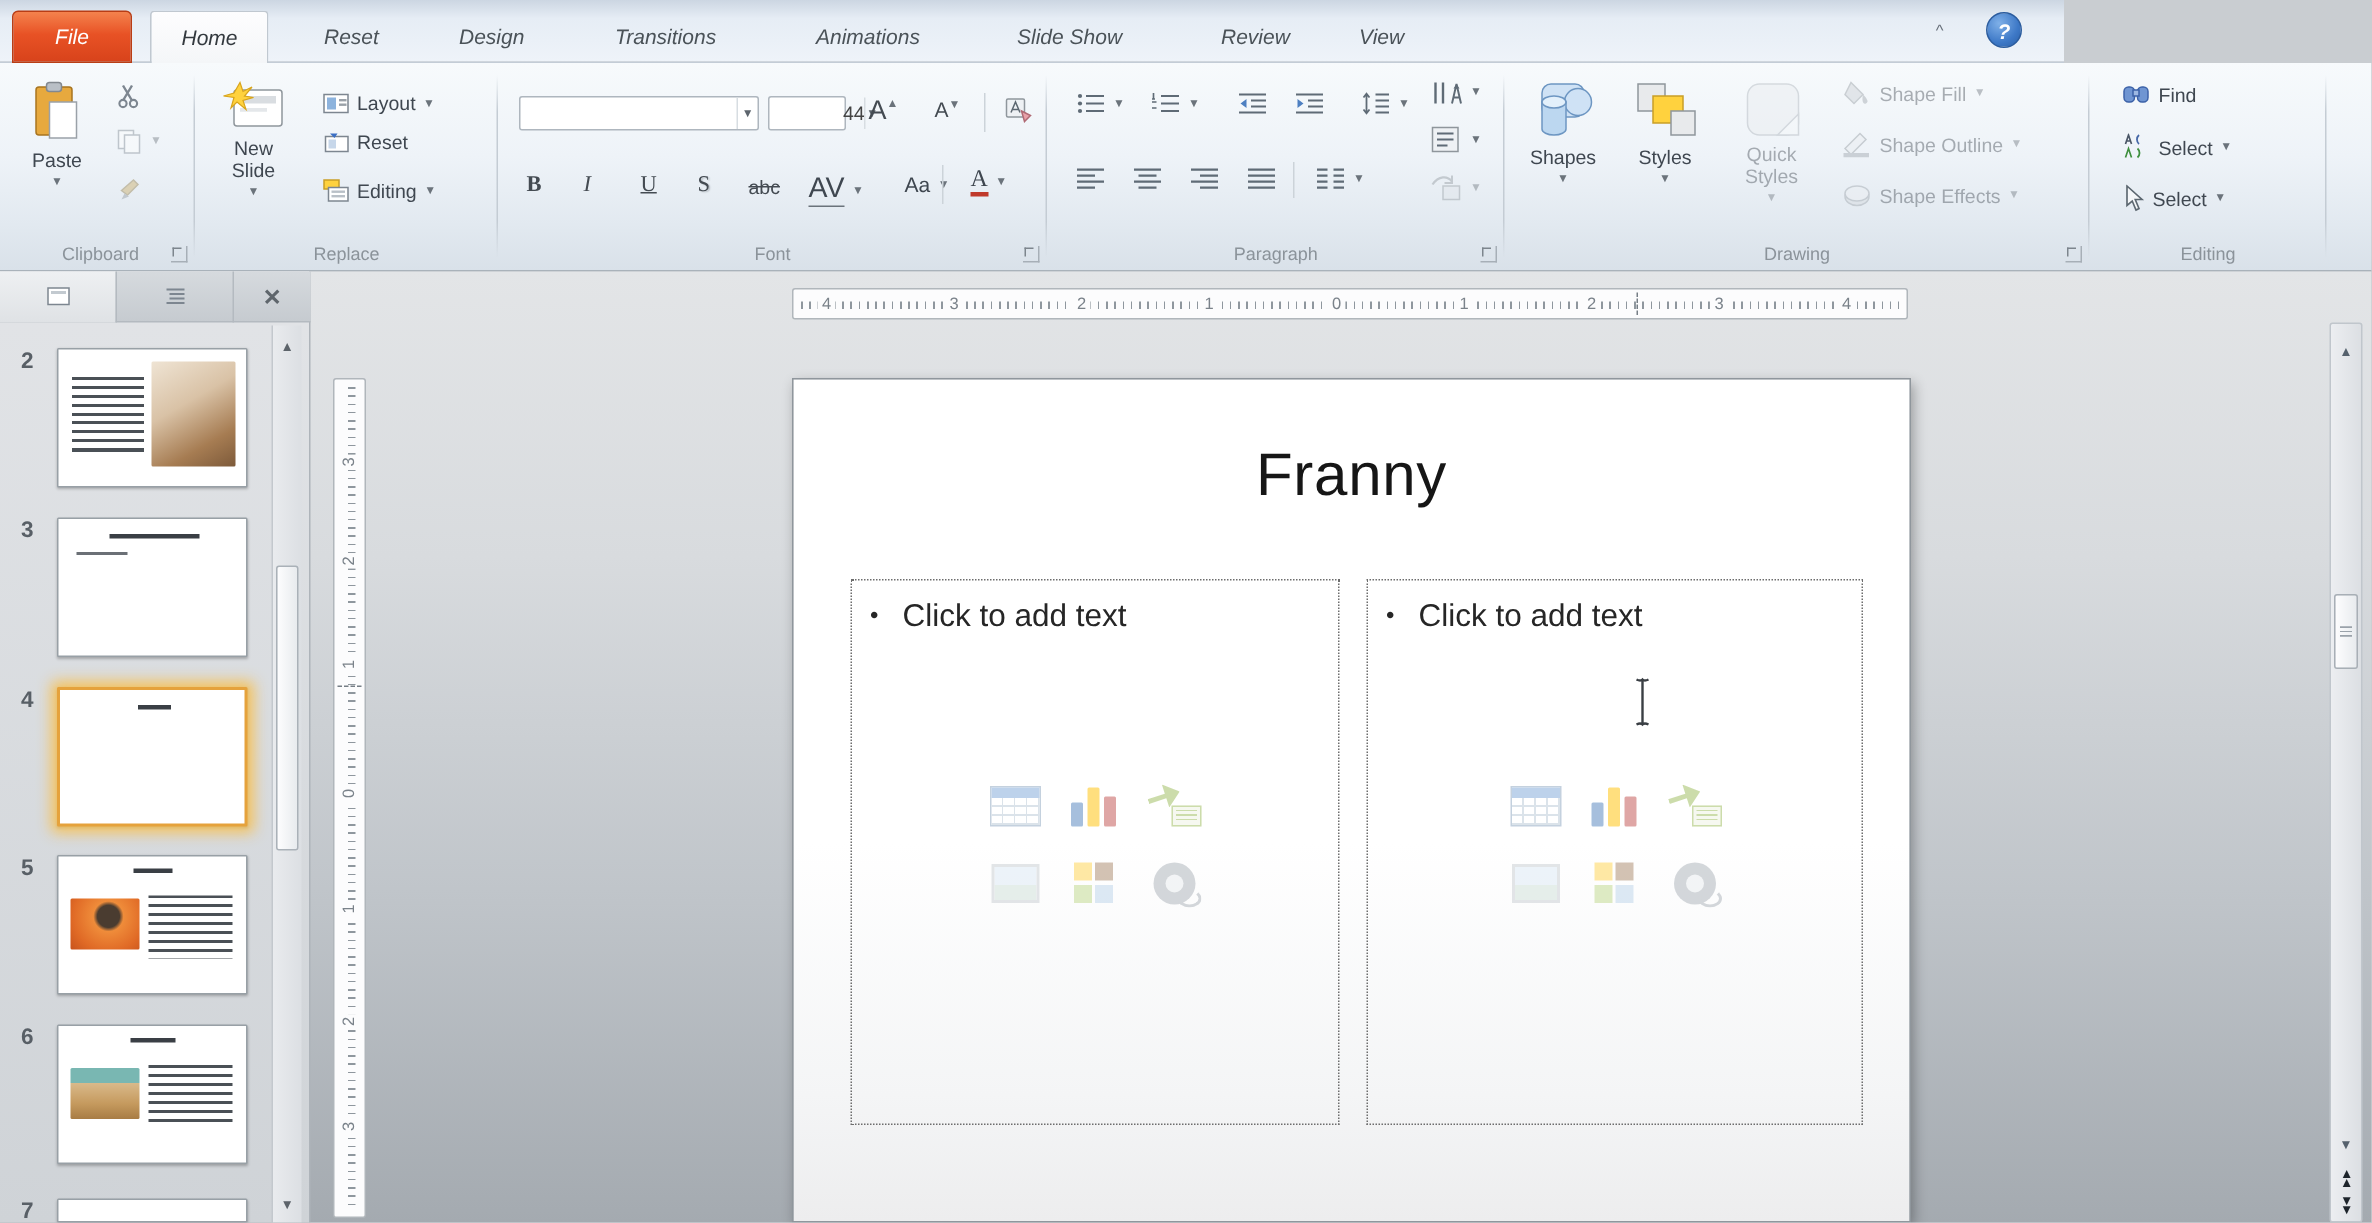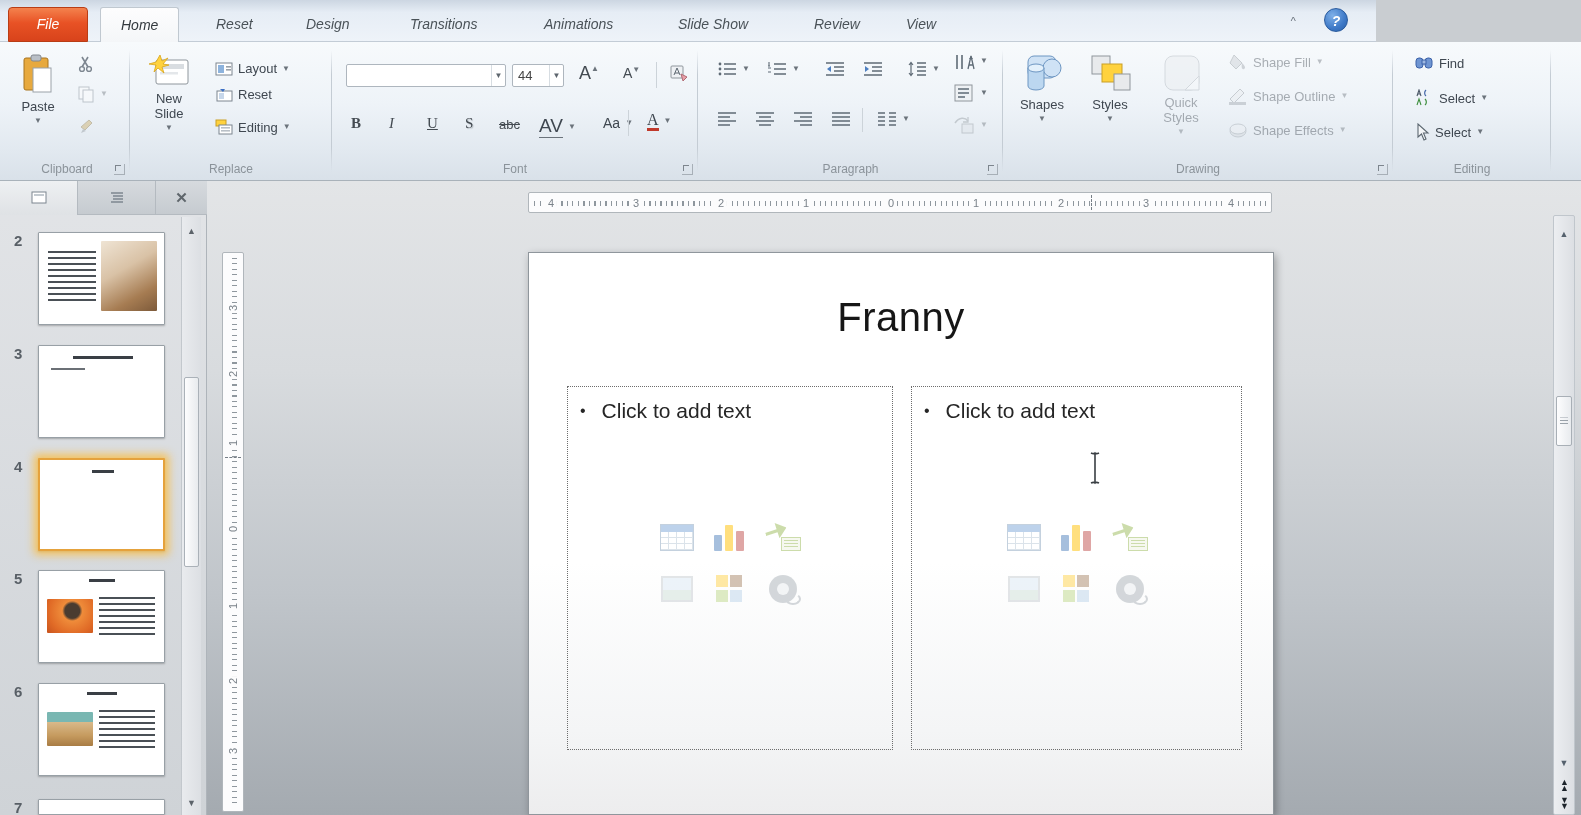--- a/index.html
+++ b/index.html
@@ -43,21 +43,21 @@
                      border-left:1px solid #7d858d; border-top:1px solid #7d858d; }
   .bigbtn { position:absolute; display:flex; flex-direction:column; align-items:center;
             justify-content:flex-start; gap:3px; font-size:13px; color:#3f4750;
             text-align:center; cursor:default; padding-top:6px; border-radius:3px; }
   .smallbtn { position:absolute; display:flex; align-items:center; gap:5px; font-size:13px;
               color:#3f4750; cursor:default; padding:1px 3px; border-radius:2px; white-space:nowrap; }
   .arrow { font-size:8px; color:#6b737b; line-height:1; }
   .faded { opacity:.42; }
   .combo { position:absolute; background:#fff; border:1px solid #aeb6be; border-radius:2px;
            display:flex; align-items:center; font-size:13px; color:#444; }
-  .combo .cval { flex:1; padding-left:5px; }
+  .combo .cval { flex:1; padding-left:5px;margin-left:44px; }
   .combo .cdrop { width:14px; text-align:center; font-size:8px; color:#5d656d;
                   border-left:1px solid #d7dde2; align-self:stretch; line-height:21px; }
   .txtbtn { position:absolute; font-size:15px; color:#444b52; cursor:default; text-align:center;
             border-radius:2px; padding:1px 5px; }
   .sep-v { position:absolute; width:1px; background:#ccd3d9; }
   svg.ic { display:block; }
 
   
   .workspace { position:absolute; left:0; top:181px; width:1581px; height:634px;
                background:linear-gradient(180deg,#e3e5e7 0%,#d8dbde 30%,#c0c5ca 65%,#a4aab0 100%); }

